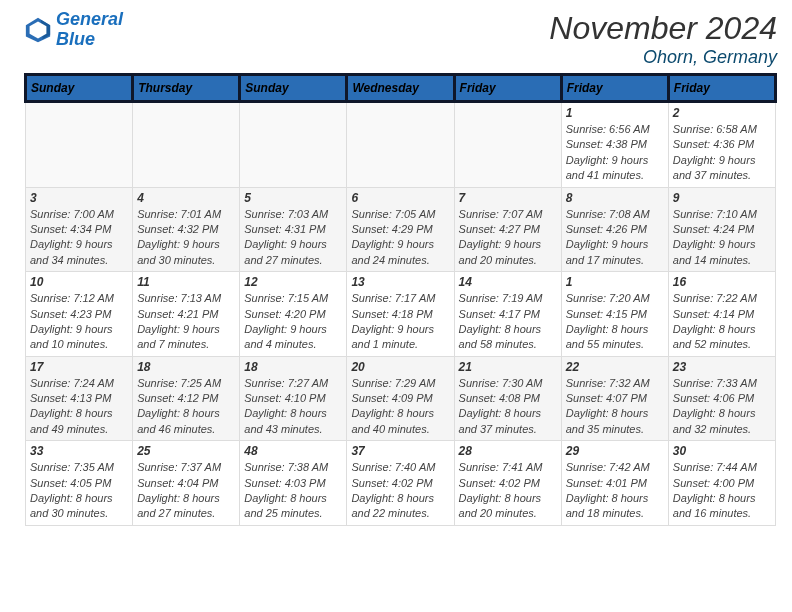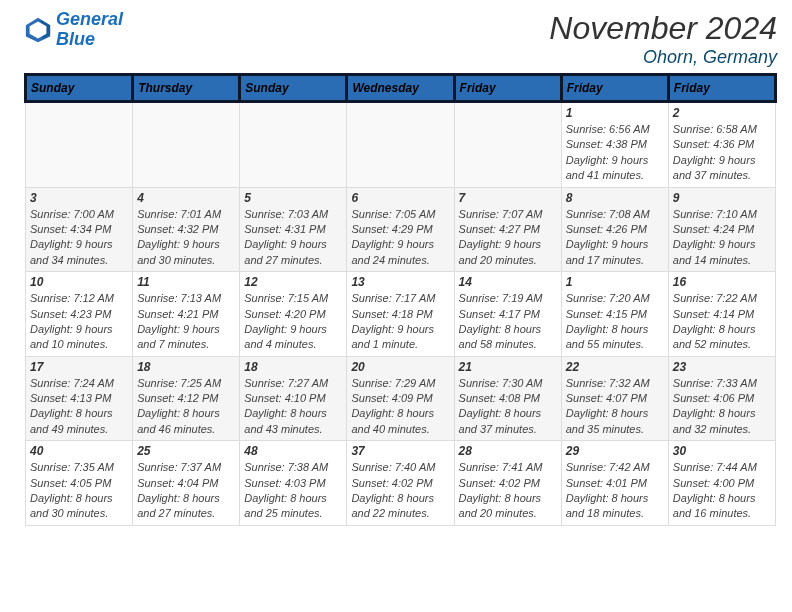--- a/index.html
+++ b/index.html
@@ -228,21 +228,21 @@
             <span class="day-num">22</span>
             <div class="day-detail">Sunrise: 7:32 AM<br>Sunset: 4:07 PM<br>Daylight: 8 hours and 35 minutes.</div>
           </td>
           <td>
             <span class="day-num">23</span>
             <div class="day-detail">Sunrise: 7:33 AM<br>Sunset: 4:06 PM<br>Daylight: 8 hours and 32 minutes.</div>
           </td>
         </tr>
         <tr>
           <td>
-            <span class="day-num">40</span>
+            <span class="day-num">33</span>
             <div class="day-detail">Sunrise: 7:35 AM<br>Sunset: 4:05 PM<br>Daylight: 8 hours and 30 minutes.</div>
           </td>
           <td>
             <span class="day-num">25</span>
             <div class="day-detail">Sunrise: 7:37 AM<br>Sunset: 4:04 PM<br>Daylight: 8 hours and 27 minutes.</div>
           </td>
           <td>
             <span class="day-num">48</span>
             <div class="day-detail">Sunrise: 7:38 AM<br>Sunset: 4:03 PM<br>Daylight: 8 hours and 25 minutes.</div>
           </td>

